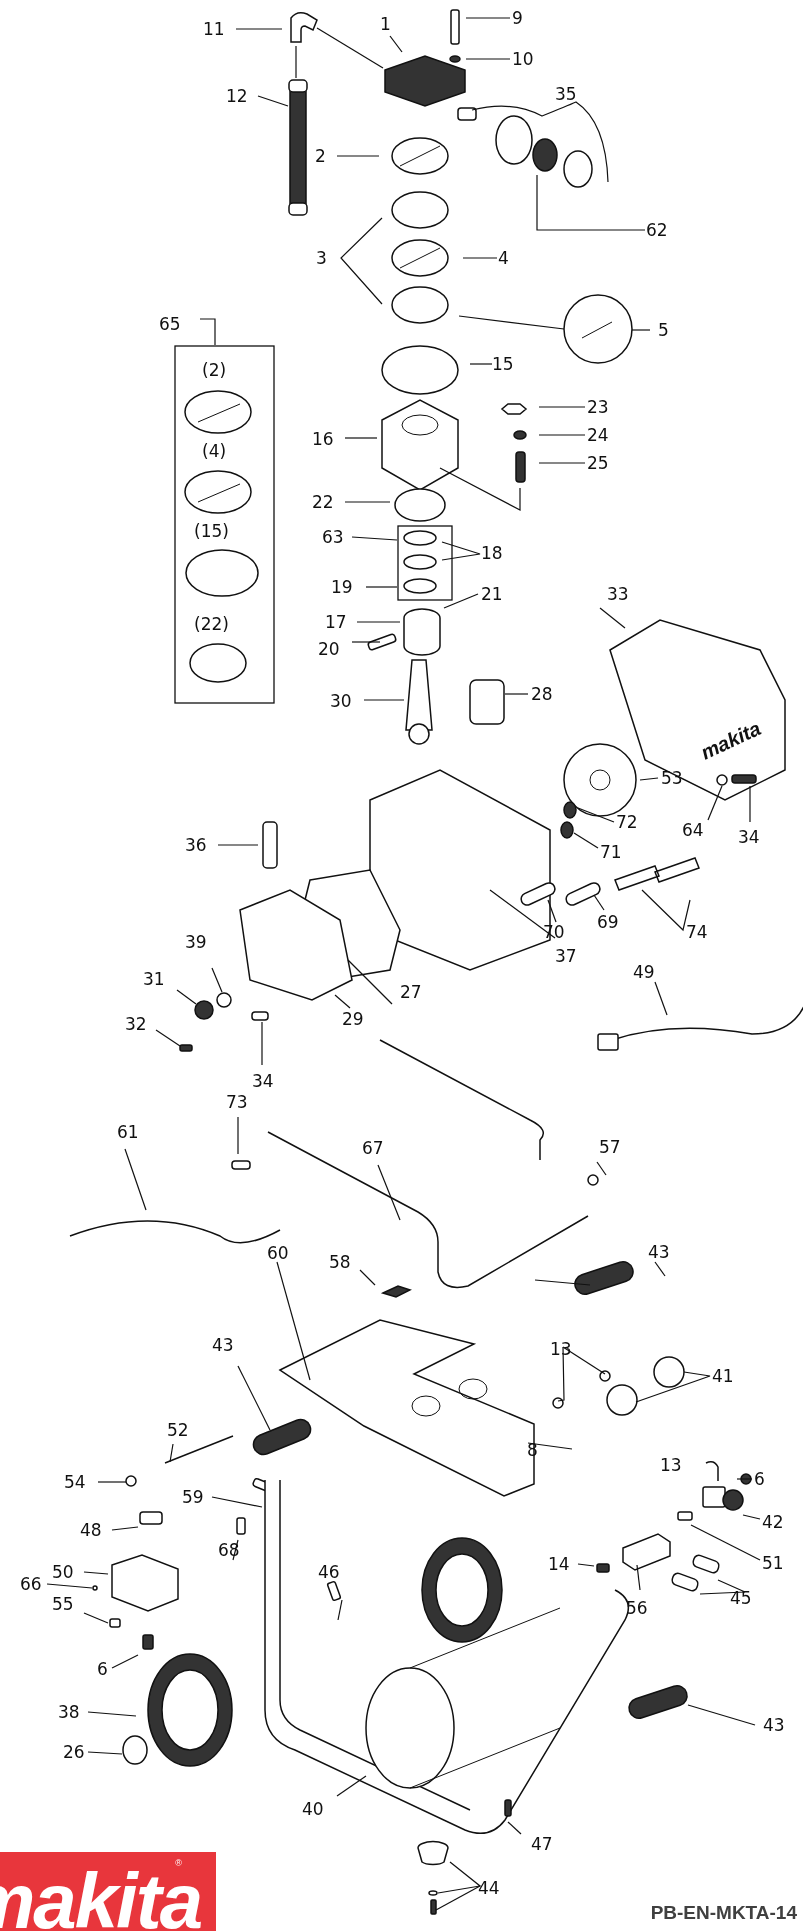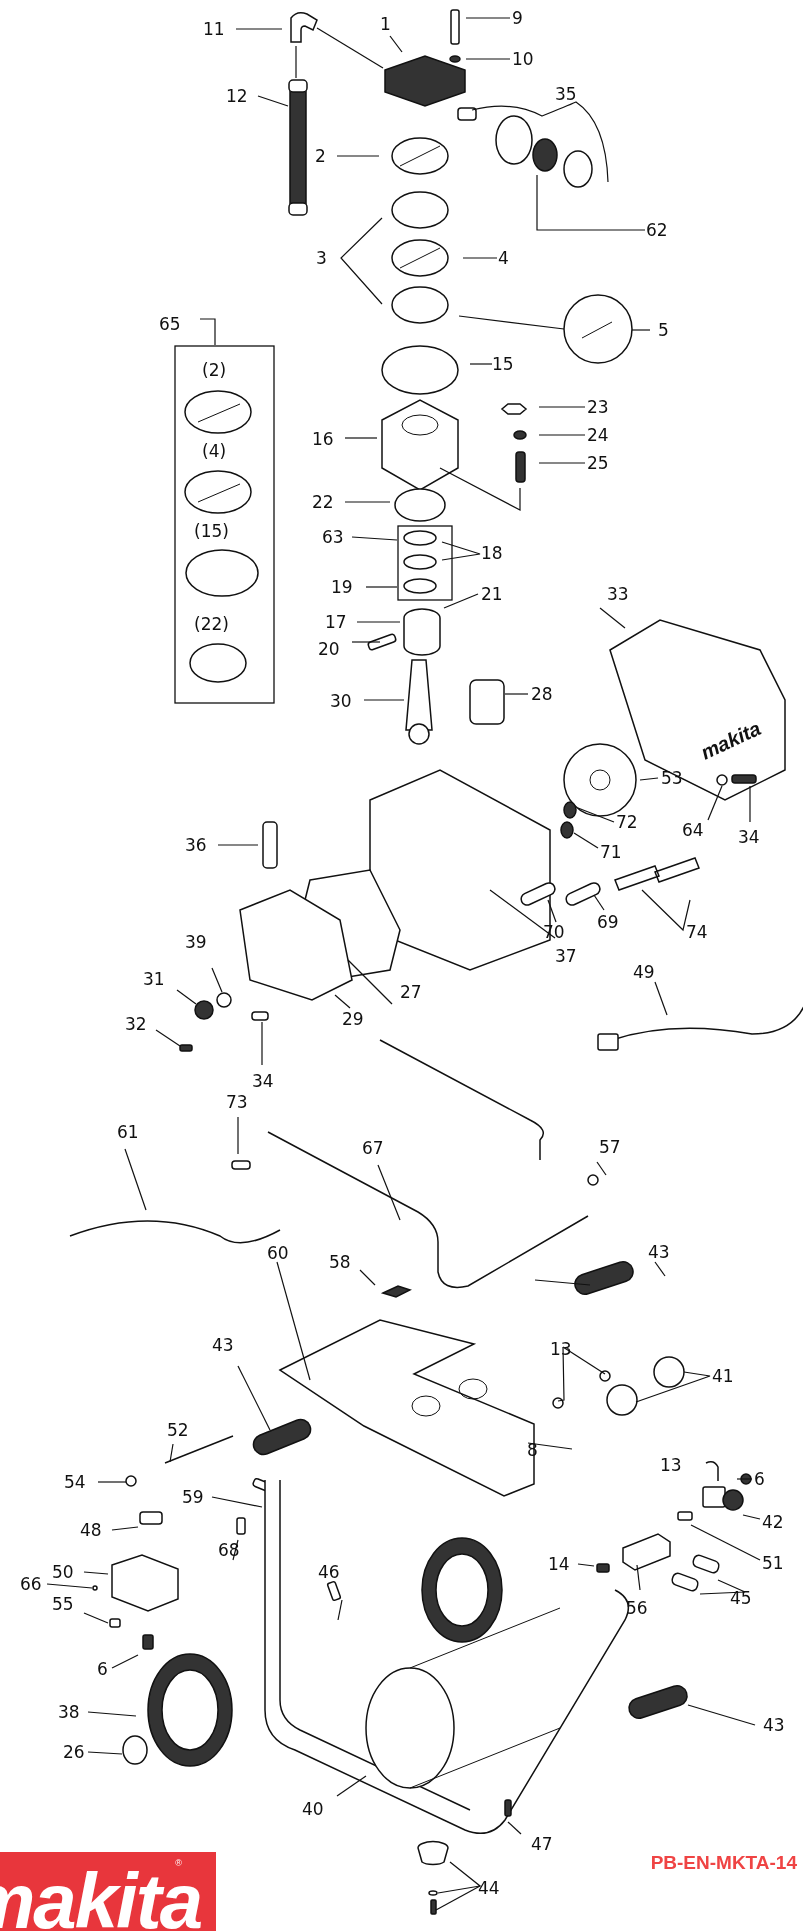--- a/index.html
+++ b/index.html
@@ -11,22 +11,22 @@
   .part { stroke: #111; stroke-width: 1.5; fill: #fff; }
   .part-dark { stroke: #111; stroke-width: 1.5; fill: #333; }
   .thin { stroke: #111; stroke-width: 1; fill: none; }
   .kit-box { stroke: #111; stroke-width: 1.3; fill: none; }
   #brand-logo { position: absolute; left: 0; top: 1852px; width: 216px; height: 79px;
                 background: #e8363c; overflow: hidden; }
   #brand-logo .word { position: absolute; left: -34px; top: 10px; font-family: "Liberation Sans", sans-serif;
                       font-weight: bold; font-style: italic; font-size: 78px; color: #fff; letter-spacing: -2px;
                       line-height: 1; }
   #brand-logo .reg { position: absolute; right: 34px; top: 6px; font-size: 9px; color: #fff; }
-  #doc-code { position: absolute; right: 6px; top: 1852px; font-family: "Liberation Sans", sans-serif;
-              font-weight: bold; font-size: 19px; color: #ef4444; }
+  #doc-code { position: absolute; right: 6px; top: 1902px; font-family: "Liberation Sans", sans-serif;
+              font-weight: bold; font-size: 19px; color: #404040; }
 </style>
 </head>
 <body>
 
 <svg id="diagram" viewBox="0 0 803 1931" xmlns="http://www.w3.org/2000/svg">
 
   <g>
 
     <path class="part" d="M291,18 q6,-8 16,-4 l10,6 l-4,10 l-8,-4 q-4,0 -4,4 l0,12 l-10,0 z"></path>
 

